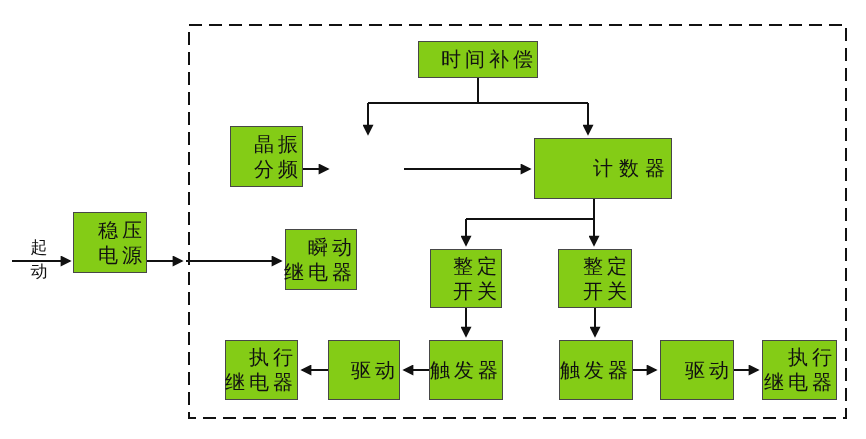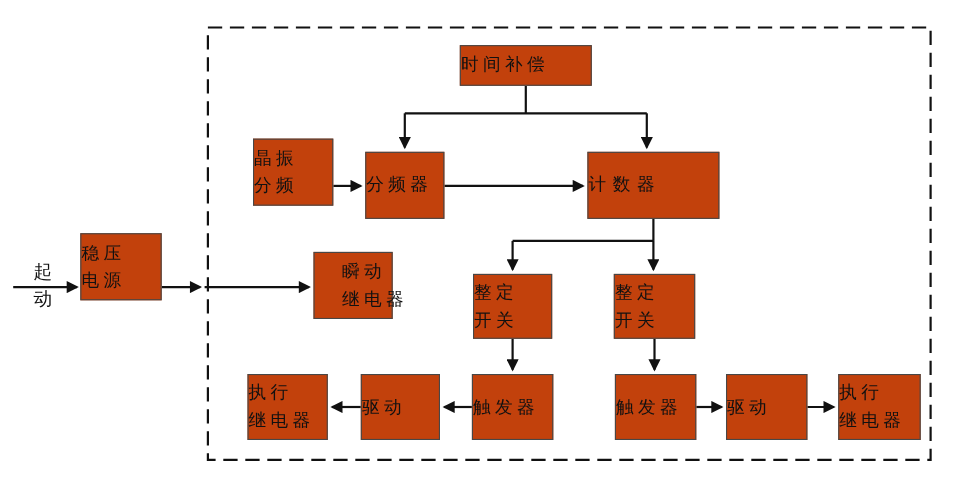--- a/index.html
+++ b/index.html
@@ -18,26 +18,26 @@
   svg.wires .dashed-rect {
     stroke: var(--line, #1c1c1c);
     stroke-width: 2;
     fill: none;
     stroke-dasharray: 13 7;
   }
   #arrowhead path { fill: var(--line, #111111); stroke: none; }
   .box {
     position: absolute;
     border: 1.5px solid var(--border, #474747);
-    background: #c2410c;
+    background: #84cc16;
     display: flex;
     flex-direction: column;
-    align-items: flex-start;
+    align-items: flex-end;
     justify-content: center;
-    font-size: 16px;
+    font-size: 20px;
     letter-spacing: 4px;
     line-height: 25px;
     text-align: center;
     white-space: nowrap;
   }
   .box.wide { letter-spacing: 6px; }
   .start-label {
     position: absolute;
     left: 18px;
     top: 236px;
@@ -108,25 +108,22 @@
 
   <div class="box" style="left:418px; top:41px; width:120px; height:37px;">
     <span>时间补偿</span>
   </div>
 
   <div class="box" style="left:230px; top:126px; width:73px; height:61px;">
     <span>晶振</span>
     <span>分频</span>
   </div>
 
-  <div class="box" style="left:332px; top:138px; width:72px; height:61px;">
-    <span>分频器</span>
-  </div>
 
-  <div class="box wide" style="left:534px; top:138px; width:120px; height:61px;">
+  <div class="box wide" style="left:534px; top:138px; width:138px; height:61px;">
     <span>计数器</span>
   </div>
 
   <div class="box" style="left:430px; top:249px; width:72px; height:59px;">
     <span>整定</span>
     <span>开关</span>
   </div>
 
   <div class="box" style="left:558px; top:249px; width:74px; height:59px;">
     <span>整定</span>

